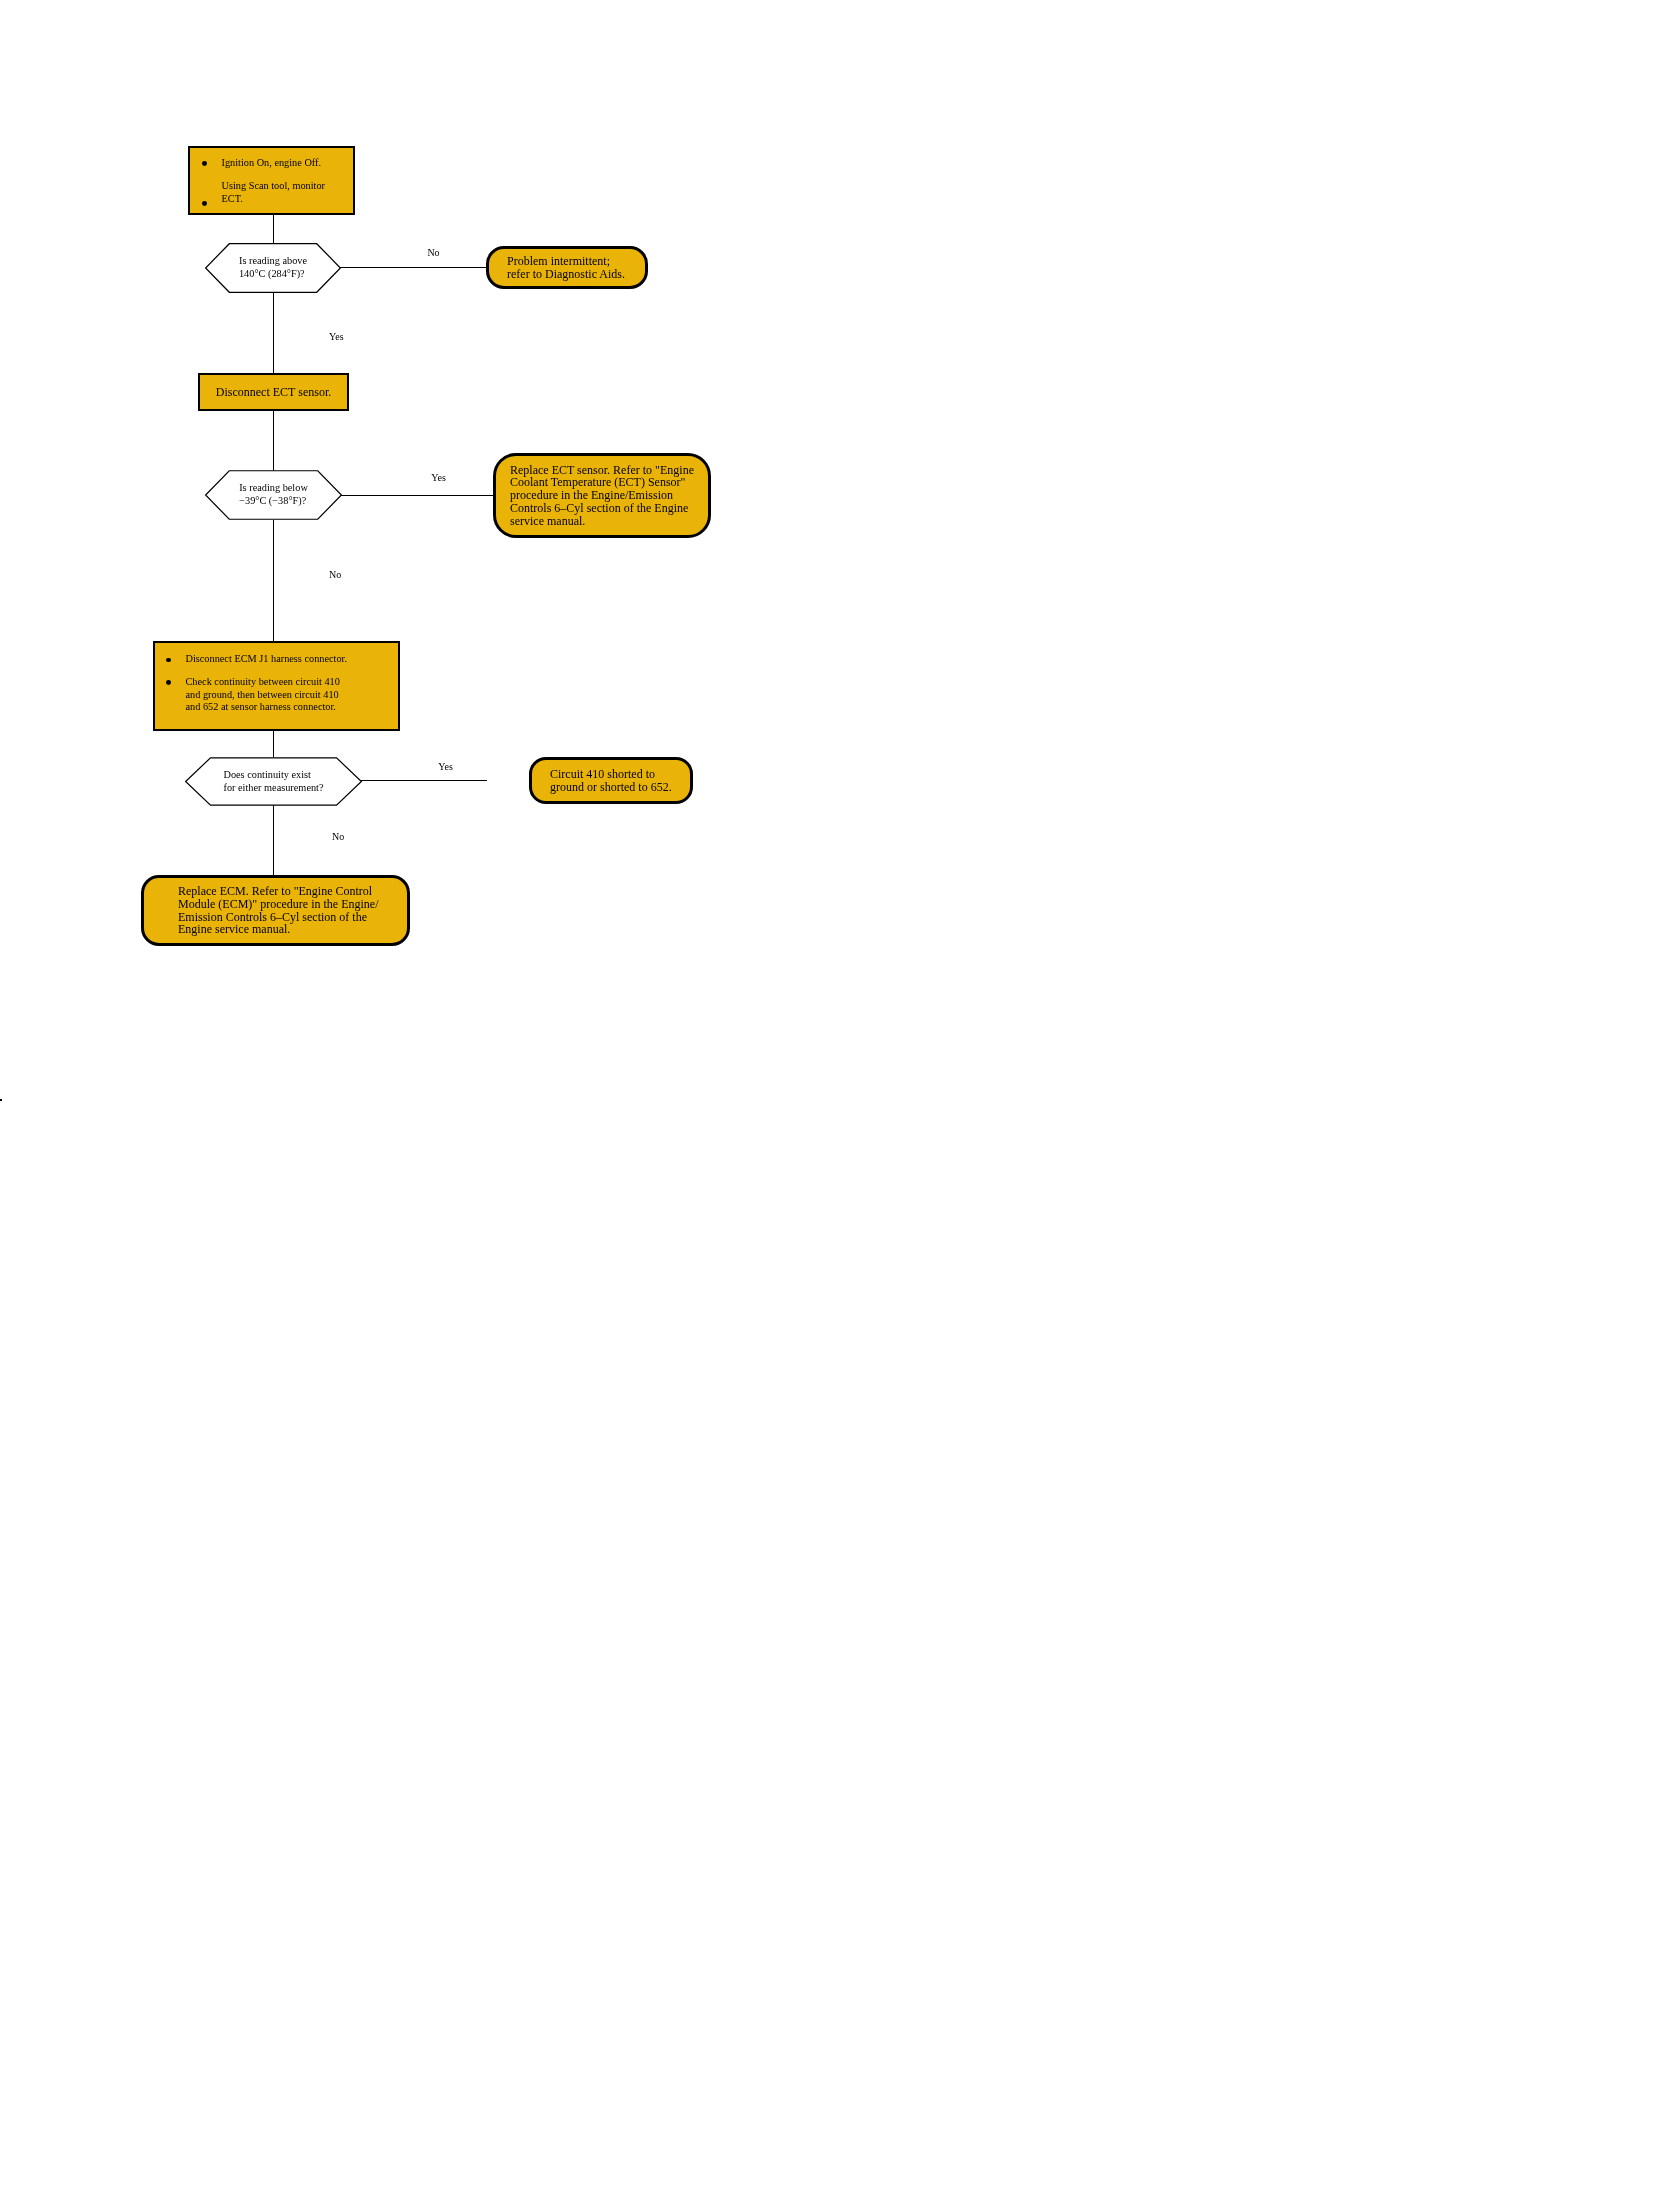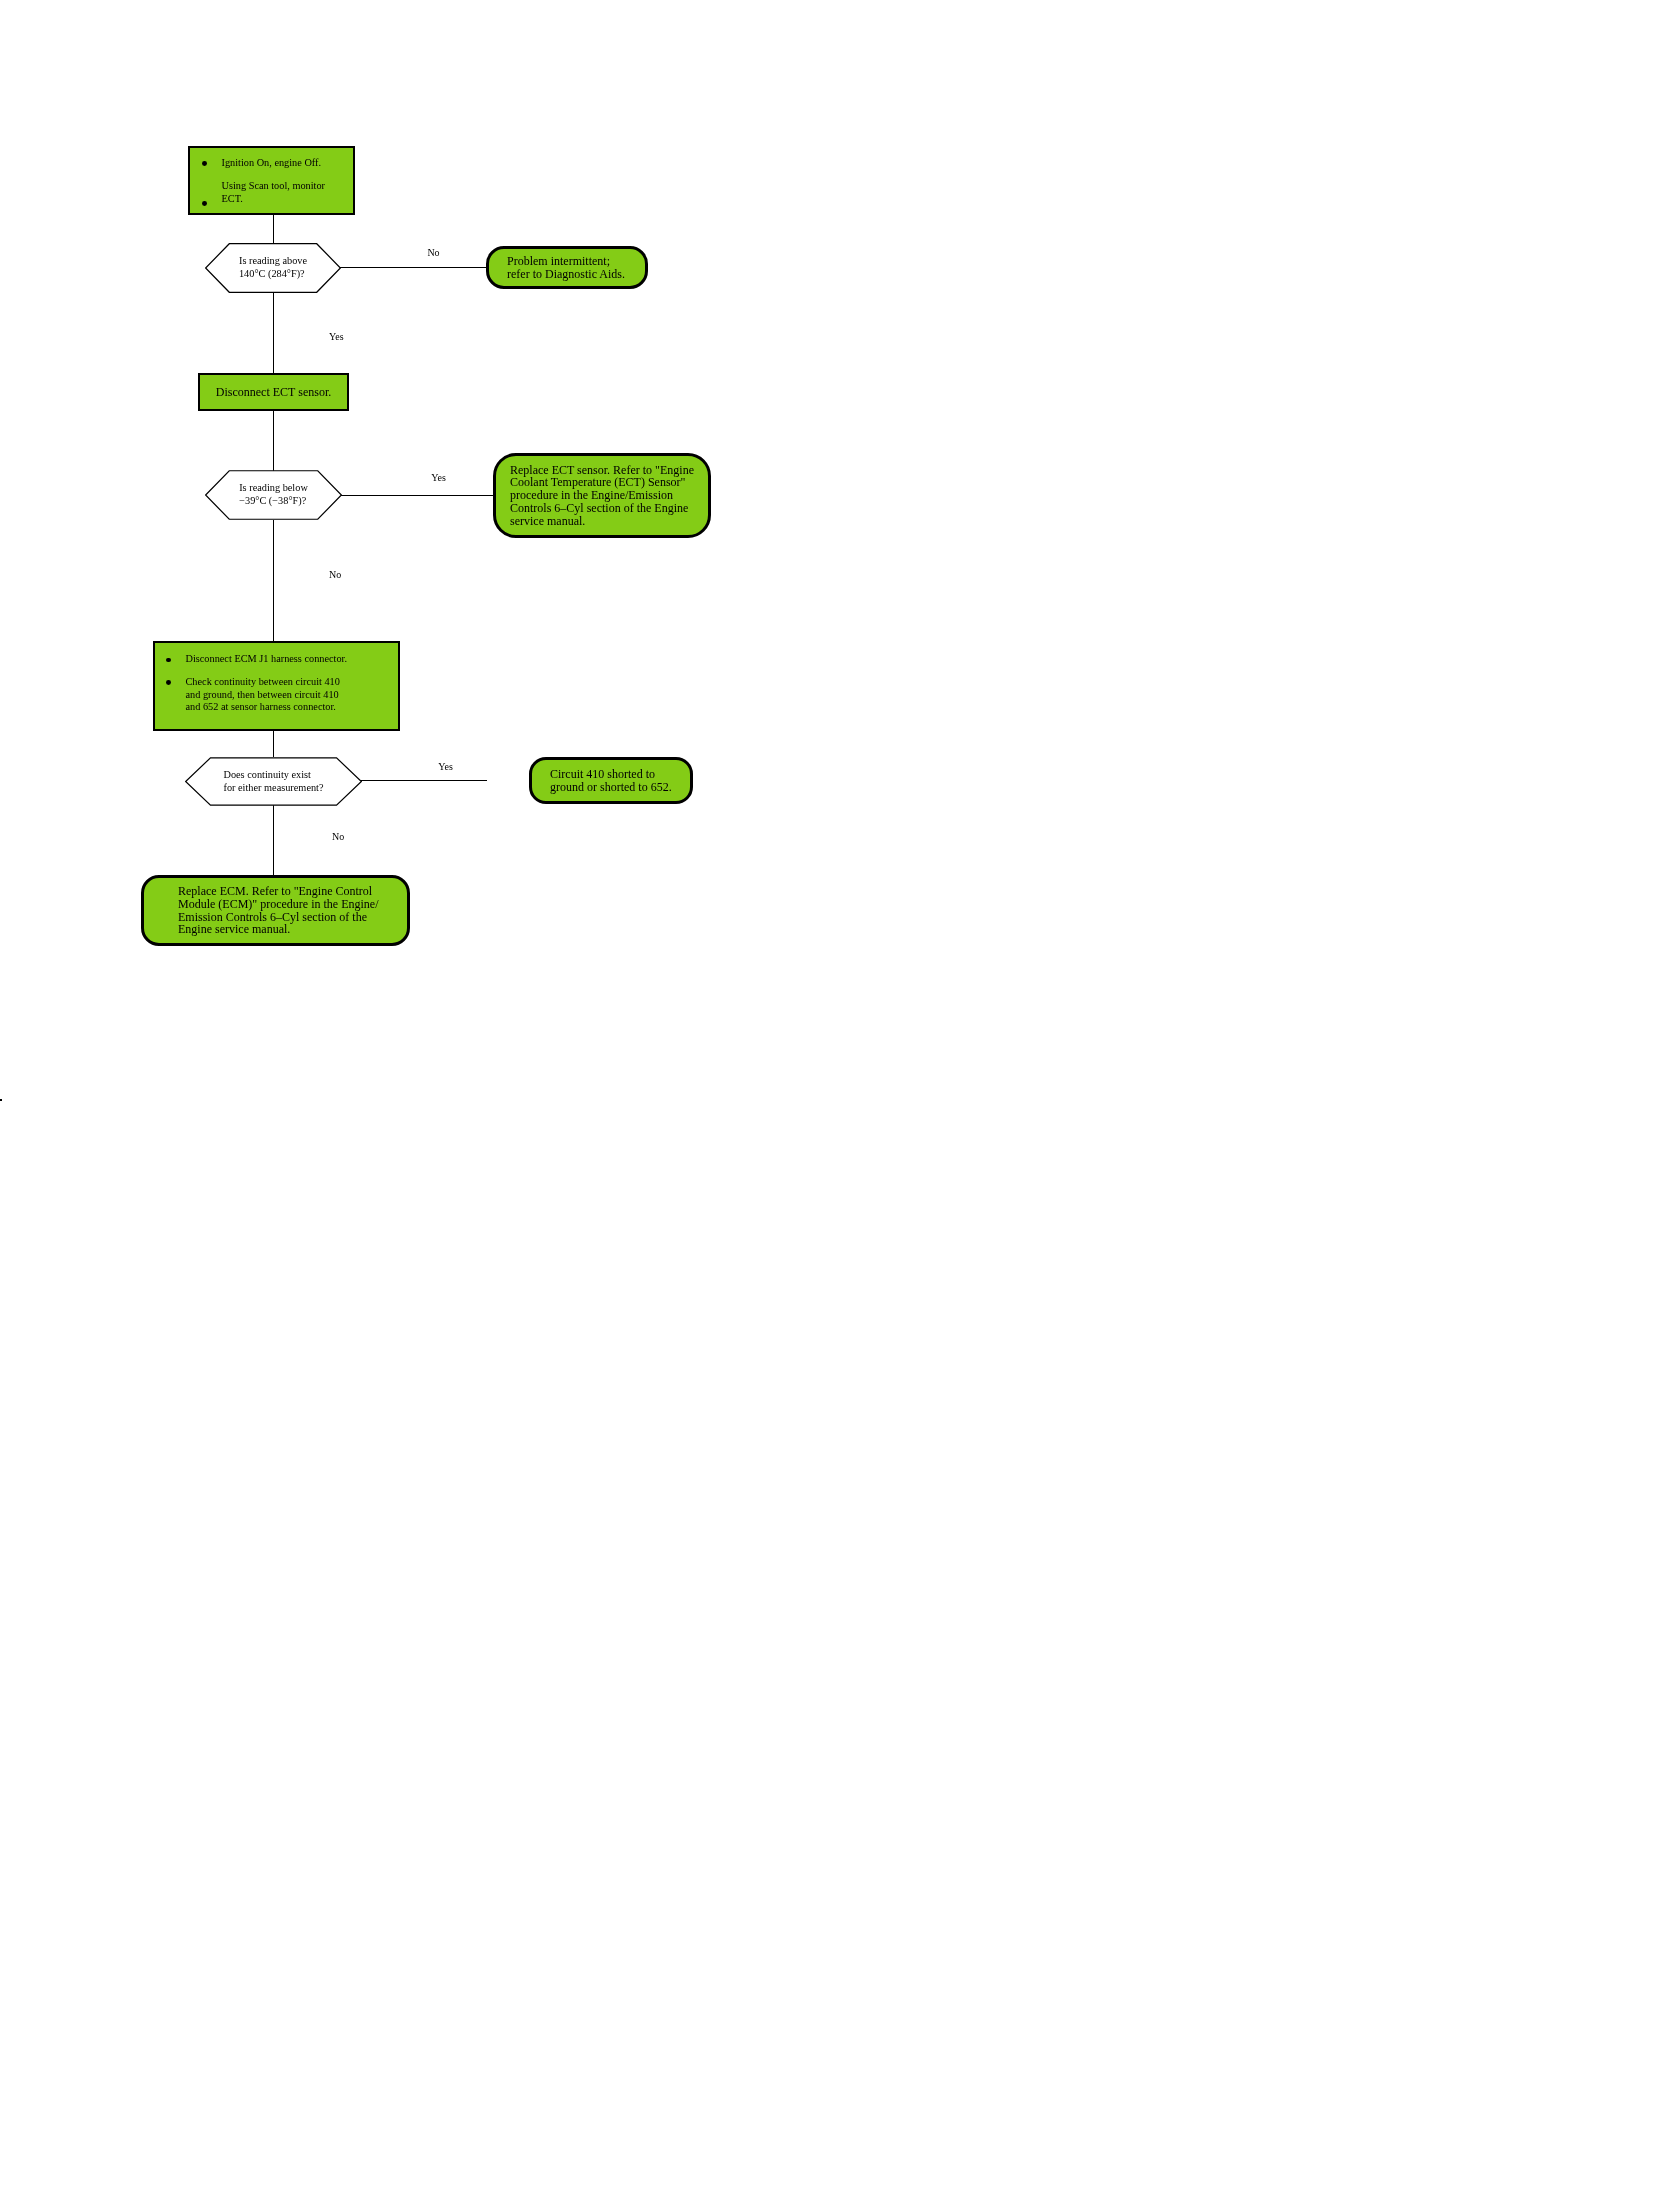--- a/index.html
+++ b/index.html
@@ -6,21 +6,21 @@
   .page {
     position:relative; width:838px; height:1103px; background:#ffffff;
     font-family:"Liberation Serif", serif; color:#000;
   }
   .title-wrap { position:absolute; left:0; top:14.6px; width:100%; text-align:center; }
   .title-text {
     display:inline-block; font-family:"Liberation Sans", sans-serif;
     font-size:29px; font-weight:400; white-space:nowrap;
     transform:scaleX(0.79); transform-origin:50% 50%; letter-spacing:0px;
   }
-  .node { position:absolute; box-sizing:border-box; background:#84cc16; }
+  .node { position:absolute; box-sizing:border-box; background:#eab308; }
   .rect   { border:2.4px solid #000; }
   .rrect  { border:3px solid #000; display:flex; flex-direction:column; justify-content:center; }
   .lines div { font-size:10.3px; line-height:12.8px; }
   .rrect .lines div { font-size:12px; line-height:12.8px; }
   .bullet-item { display:flex; align-items:flex-start; }
   .bullet-dot { width:4.9px; height:4.9px; border-radius:50%; background:#000; margin:4.3px 0 0 0; flex:0 0 4.9px; }
   .bullet-text { margin-left:14.6px; }
   
   #start { left:188px; top:146px; width:167px; height:69px; padding:9px 4.9px 0 12px; }
   #start .bullet-item + .bullet-item { margin-top:10.3px;align-items:flex-end; }

